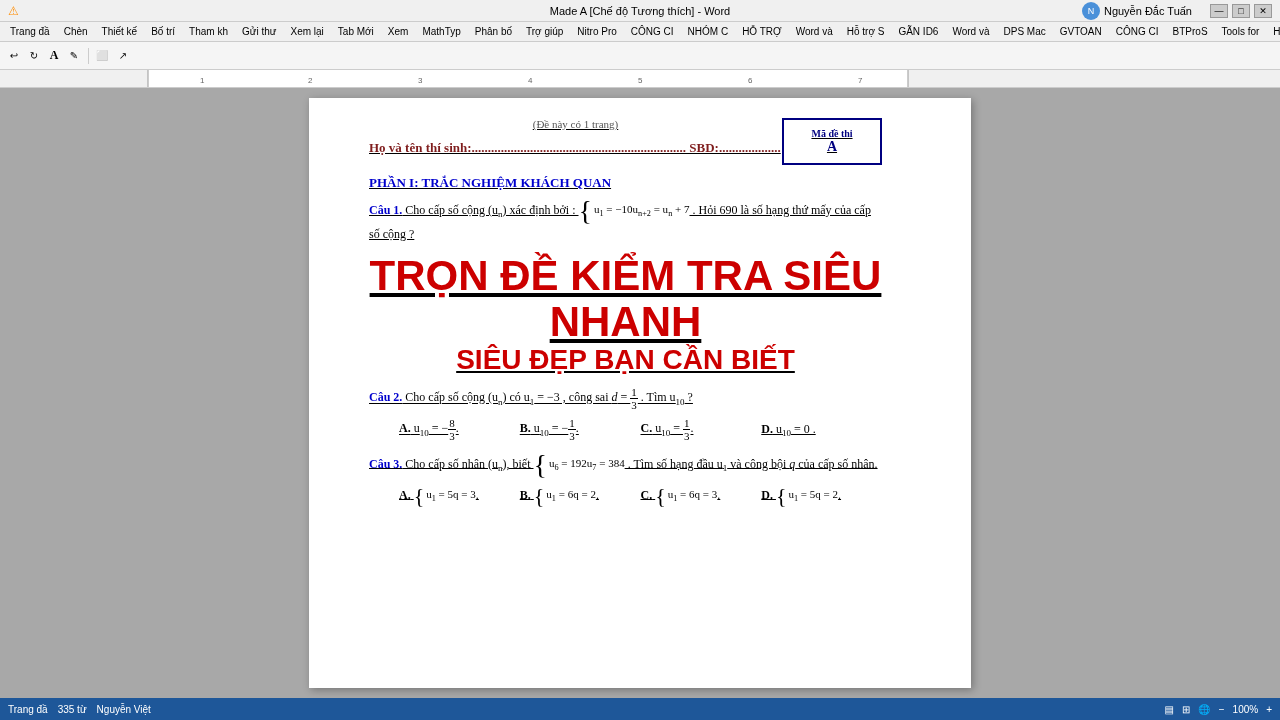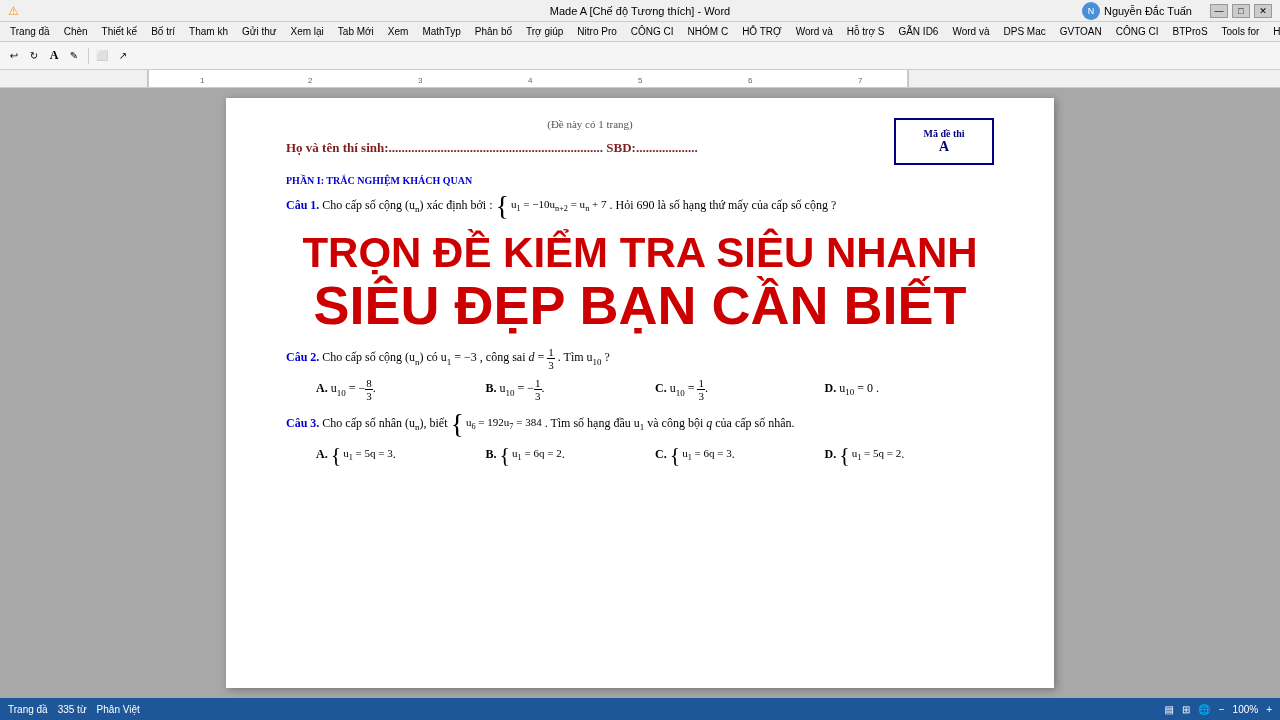--- a/index.html
+++ b/index.html
@@ -102,26 +102,27 @@
       height: calc(720px - 22px - 20px - 28px - 18px - 22px);
       overflow: hidden;
       display: flex;
       justify-content: center;
       padding: 10px 0;
     }
 
     
     #page {
       background: white;
-      width: 828px;
+      width: 662px;
       min-height: 580px;
-      padding: 20px 60px 20px 60px;
+      padding: 20px 89px 20px 60px;
       box-shadow: 2px 2px 8px rgba(0,0,0,0.3);
       position: relative;
       font-size: 12px;
+      text-decoration: underline;
     }
 
     .page-header {
       display: flex;
       justify-content: space-between;
       align-items: flex-start;
       margin-bottom: 8px;
     }
 
     .header-left {
@@ -148,21 +149,21 @@
     .ho-ten-line {
       color: #7f1d1d;
       font-weight: bold;
       font-size: 13px;
       margin-top: 10px;
     }
 
     .section-title {
       color: #0000cd;
       font-weight: bold;
-      font-size: 10px;
+      font-size: 13px;
       margin: 10px 0 6px 0;
     }
 
     .cau-label {
       color: #0000cd;
       font-weight: bold;
     }
 
     .question-text {
       font-size: 12px;
@@ -192,21 +193,21 @@
     }
     .watermark-line1 {
       color: #cc0000;
       font-size: 42px;
       font-weight: 900;
       font-family: Arial, sans-serif;
       line-height: 1.1;
     }
     .watermark-line2 {
       color: #cc0000;
-      font-size: 54px;
+      font-size: 28px;
       font-weight: 900;
       font-family: Arial, sans-serif;
       line-height: 1.1;
     }
     .fraction {
       display: inline-flex;
       flex-direction: column;
       align-items: center;
       vertical-align: middle;
       font-size: 11px;
@@ -501,21 +502,21 @@
         </span>.
       </div>
     </div>
 
   </div>
 </div>
 
 <div id="statusbar">
   <span>Trang đầ</span>
   <span>335 từ</span>
-  <span>Phân Việt</span>
+  <span>Nguyễn Việt</span>
   <div class="status-right">
     <span>▤</span>
     <span>⊞</span>
     <span>🌐</span>
     <span>−</span>
     <span>100%</span>
     <span>+</span>
   </div>
 </div>
 

